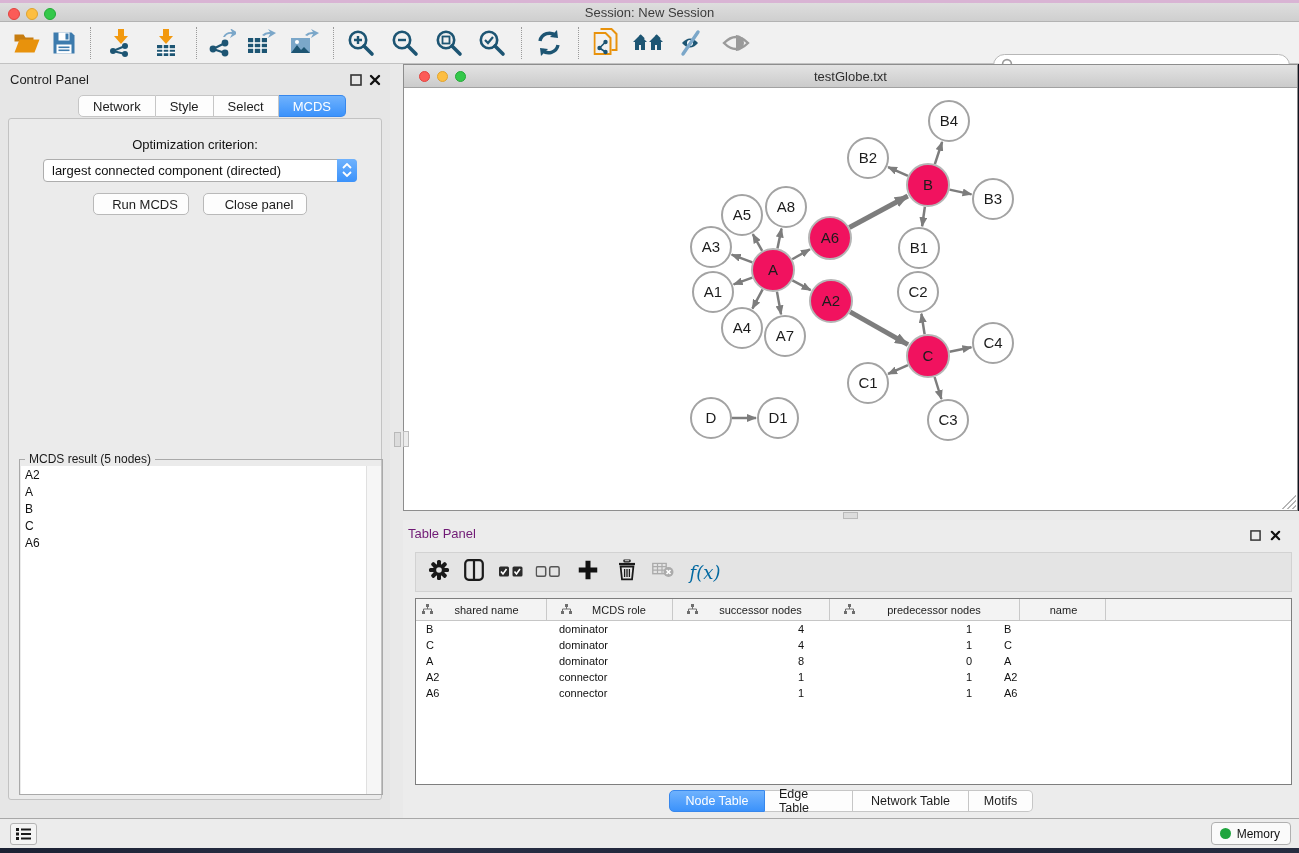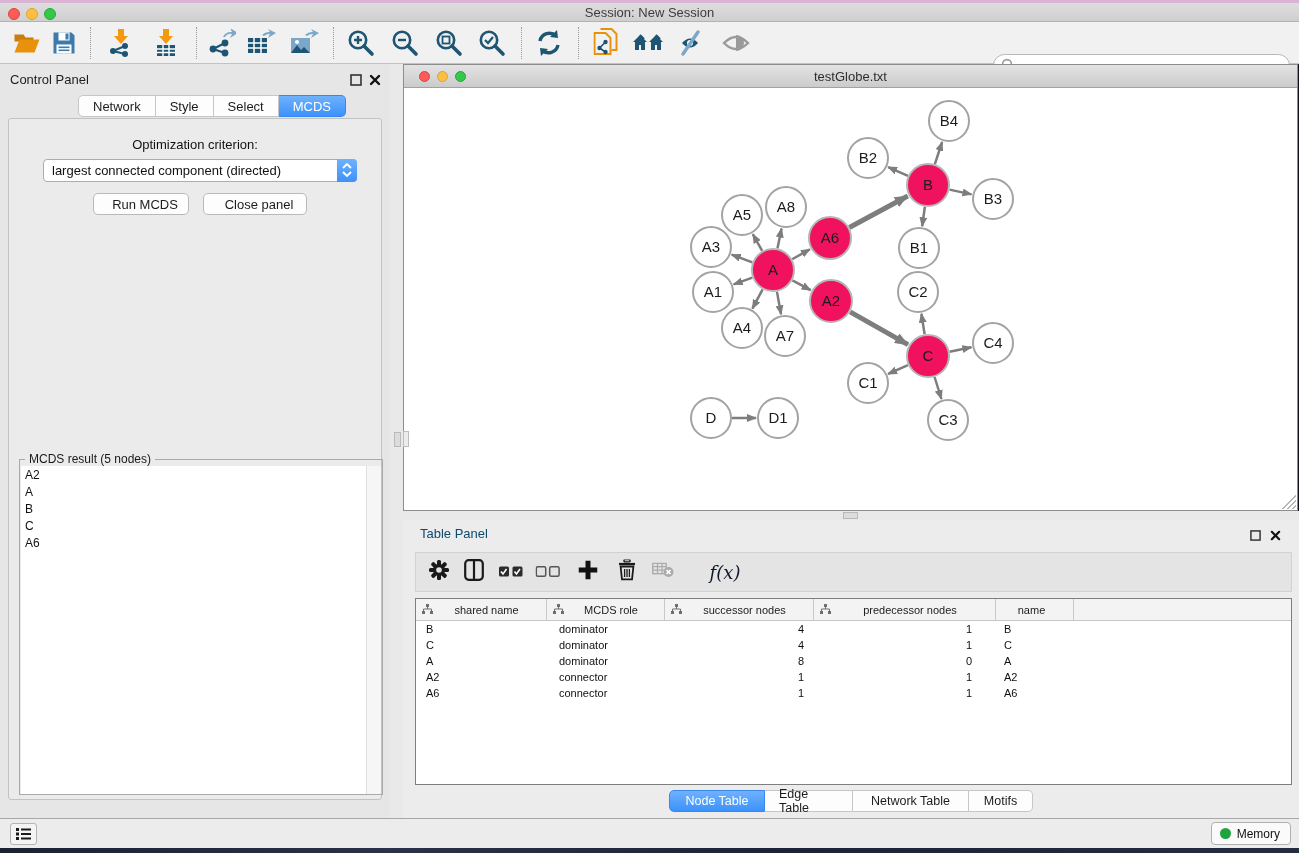--- a/index.html
+++ b/index.html
@@ -91,28 +91,28 @@
        transparent 66%, #b5b5b5 66%, #b5b5b5 72%, transparent 72%,
        transparent 84%, #b5b5b5 84%, #b5b5b5 90%, transparent 90%); }
   .left-grip { position:absolute; left:-1px; top:366px; width:6px; height:16px;
     background:#ececec; border:1px solid #bdbdbd; }
   .hdivider { position:absolute; left:403px; top:511px; width:896px; height:9px; background:#e9e9e9; }
   .hdivider .grip { position:absolute; left:440px; top:1px; width:15px; height:7px;
     background:#dcdcdc; border:1px solid #b9b9b9; }
 
   
   .table-panel { position:absolute; left:403px; top:520px; width:896px; height:298px; background:#ececec; }
-  .tp-head .ptitle { position:absolute; left:17px; top:6px; font-size:13px; color:#0c4a6e; }
+  .tp-head .ptitle { position:absolute; left:5px; top:6px; font-size:13px; color:#701a75; }
   .tp-toolbar { position:absolute; left:12px; top:32px; width:877px; height:40px;
     background:#e4e4e4; border:1px solid #d2d2d2; }
   .tpbtn { position:absolute; top:50%; transform:translate(-50%,-50%); }
-  .fx { font-family:"DejaVu Serif", serif; font-style:italic; font-size:18px; color:#0f172a;margin-left:20px; }
+  .fx { font-family:"DejaVu Serif", serif; font-style:italic; font-size:18px; color:#0369a1; }
   .datatable { position:absolute; left:12px; top:78px; width:877px; height:187px;
     background:#fff; border:1px solid #7e7e7e; }
-  .thead { display:flex; height:22px; background:#f3f3f3; border-bottom:1px solid #c6c6c6; }
+  .thead { display:flex; height:22px; background:#f3f3f3; border-bottom:1px solid #c6c6c6;gap:8px; }
   .th { display:flex; align-items:center; border-right:1px solid #c9c9c9; font-size:11px;
     color:#1c1c1c; }
   .th .thlabel { flex:1; text-align:center; padding-right:6px; }
   .th .treeicon { margin-left:6px; }
   .tr { display:flex; height:16px; align-items:center; }
   .td { font-size:11px; color:#101010; overflow:hidden; white-space:nowrap; }
   .tp-tabs { position:absolute; left:0; right:0; top:270px; display:flex; justify-content:center; }
 
   
   .statusbar { position:absolute; left:0; top:818px; width:100%; height:30px;

